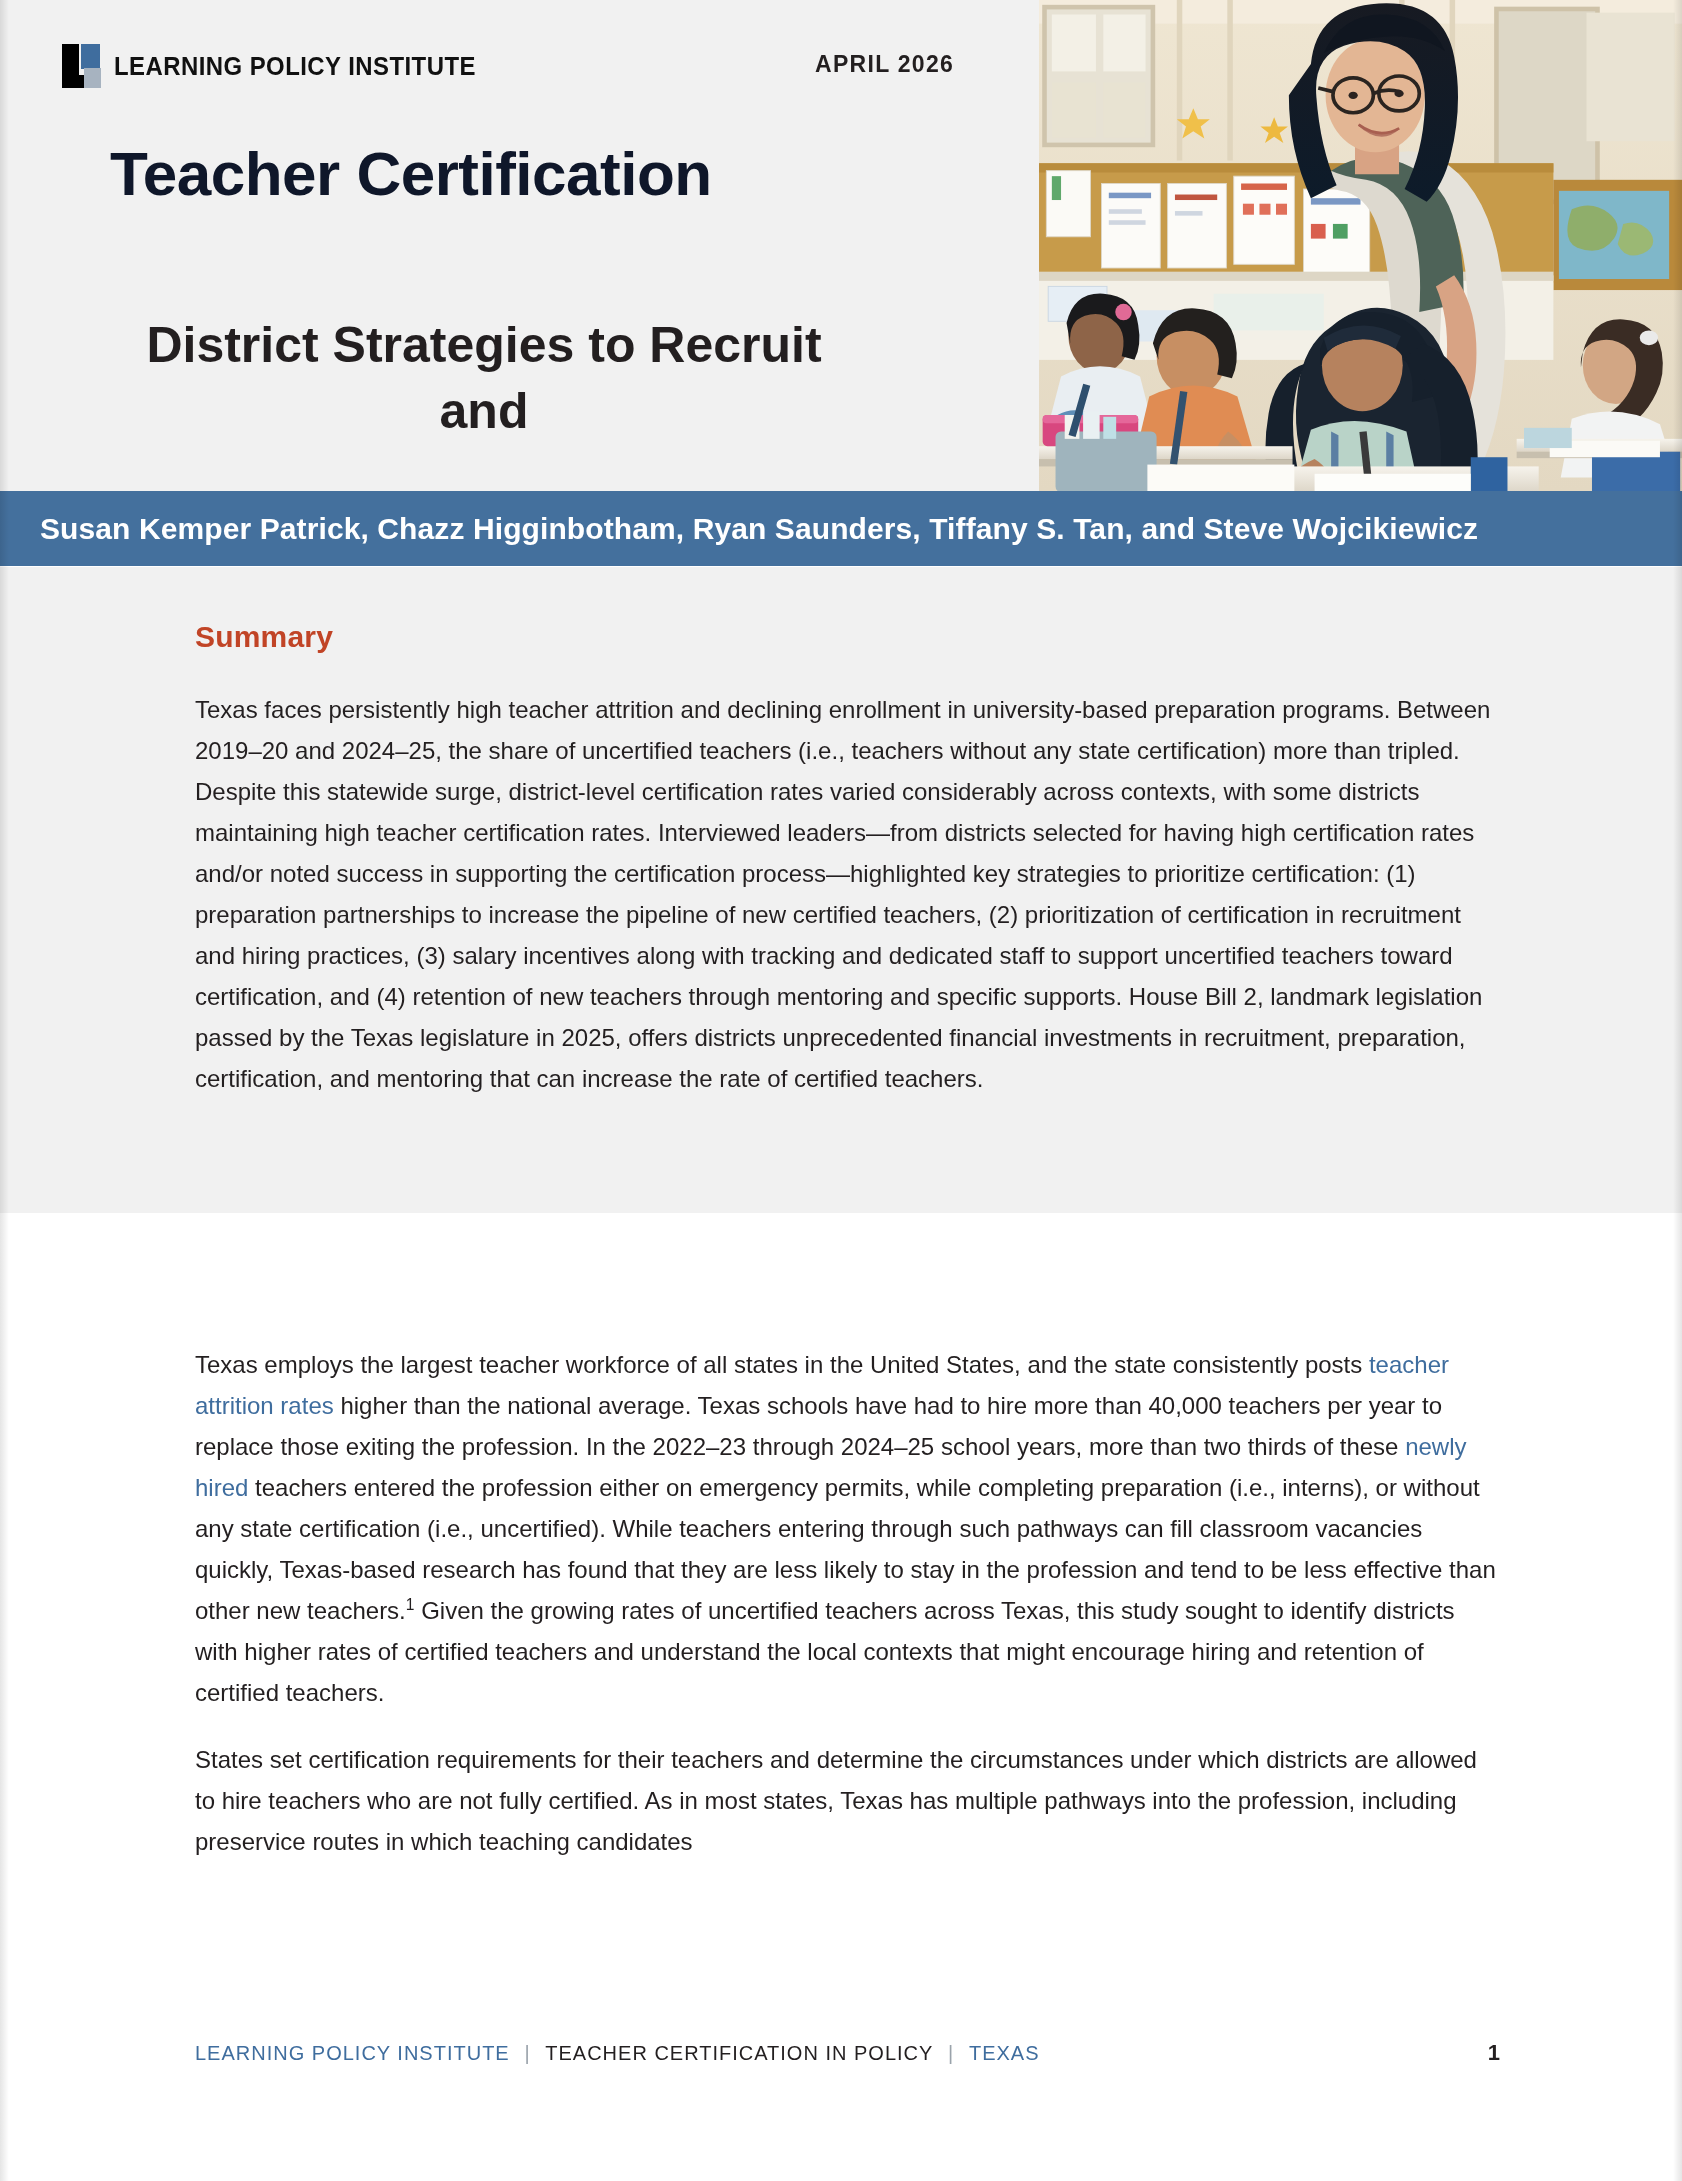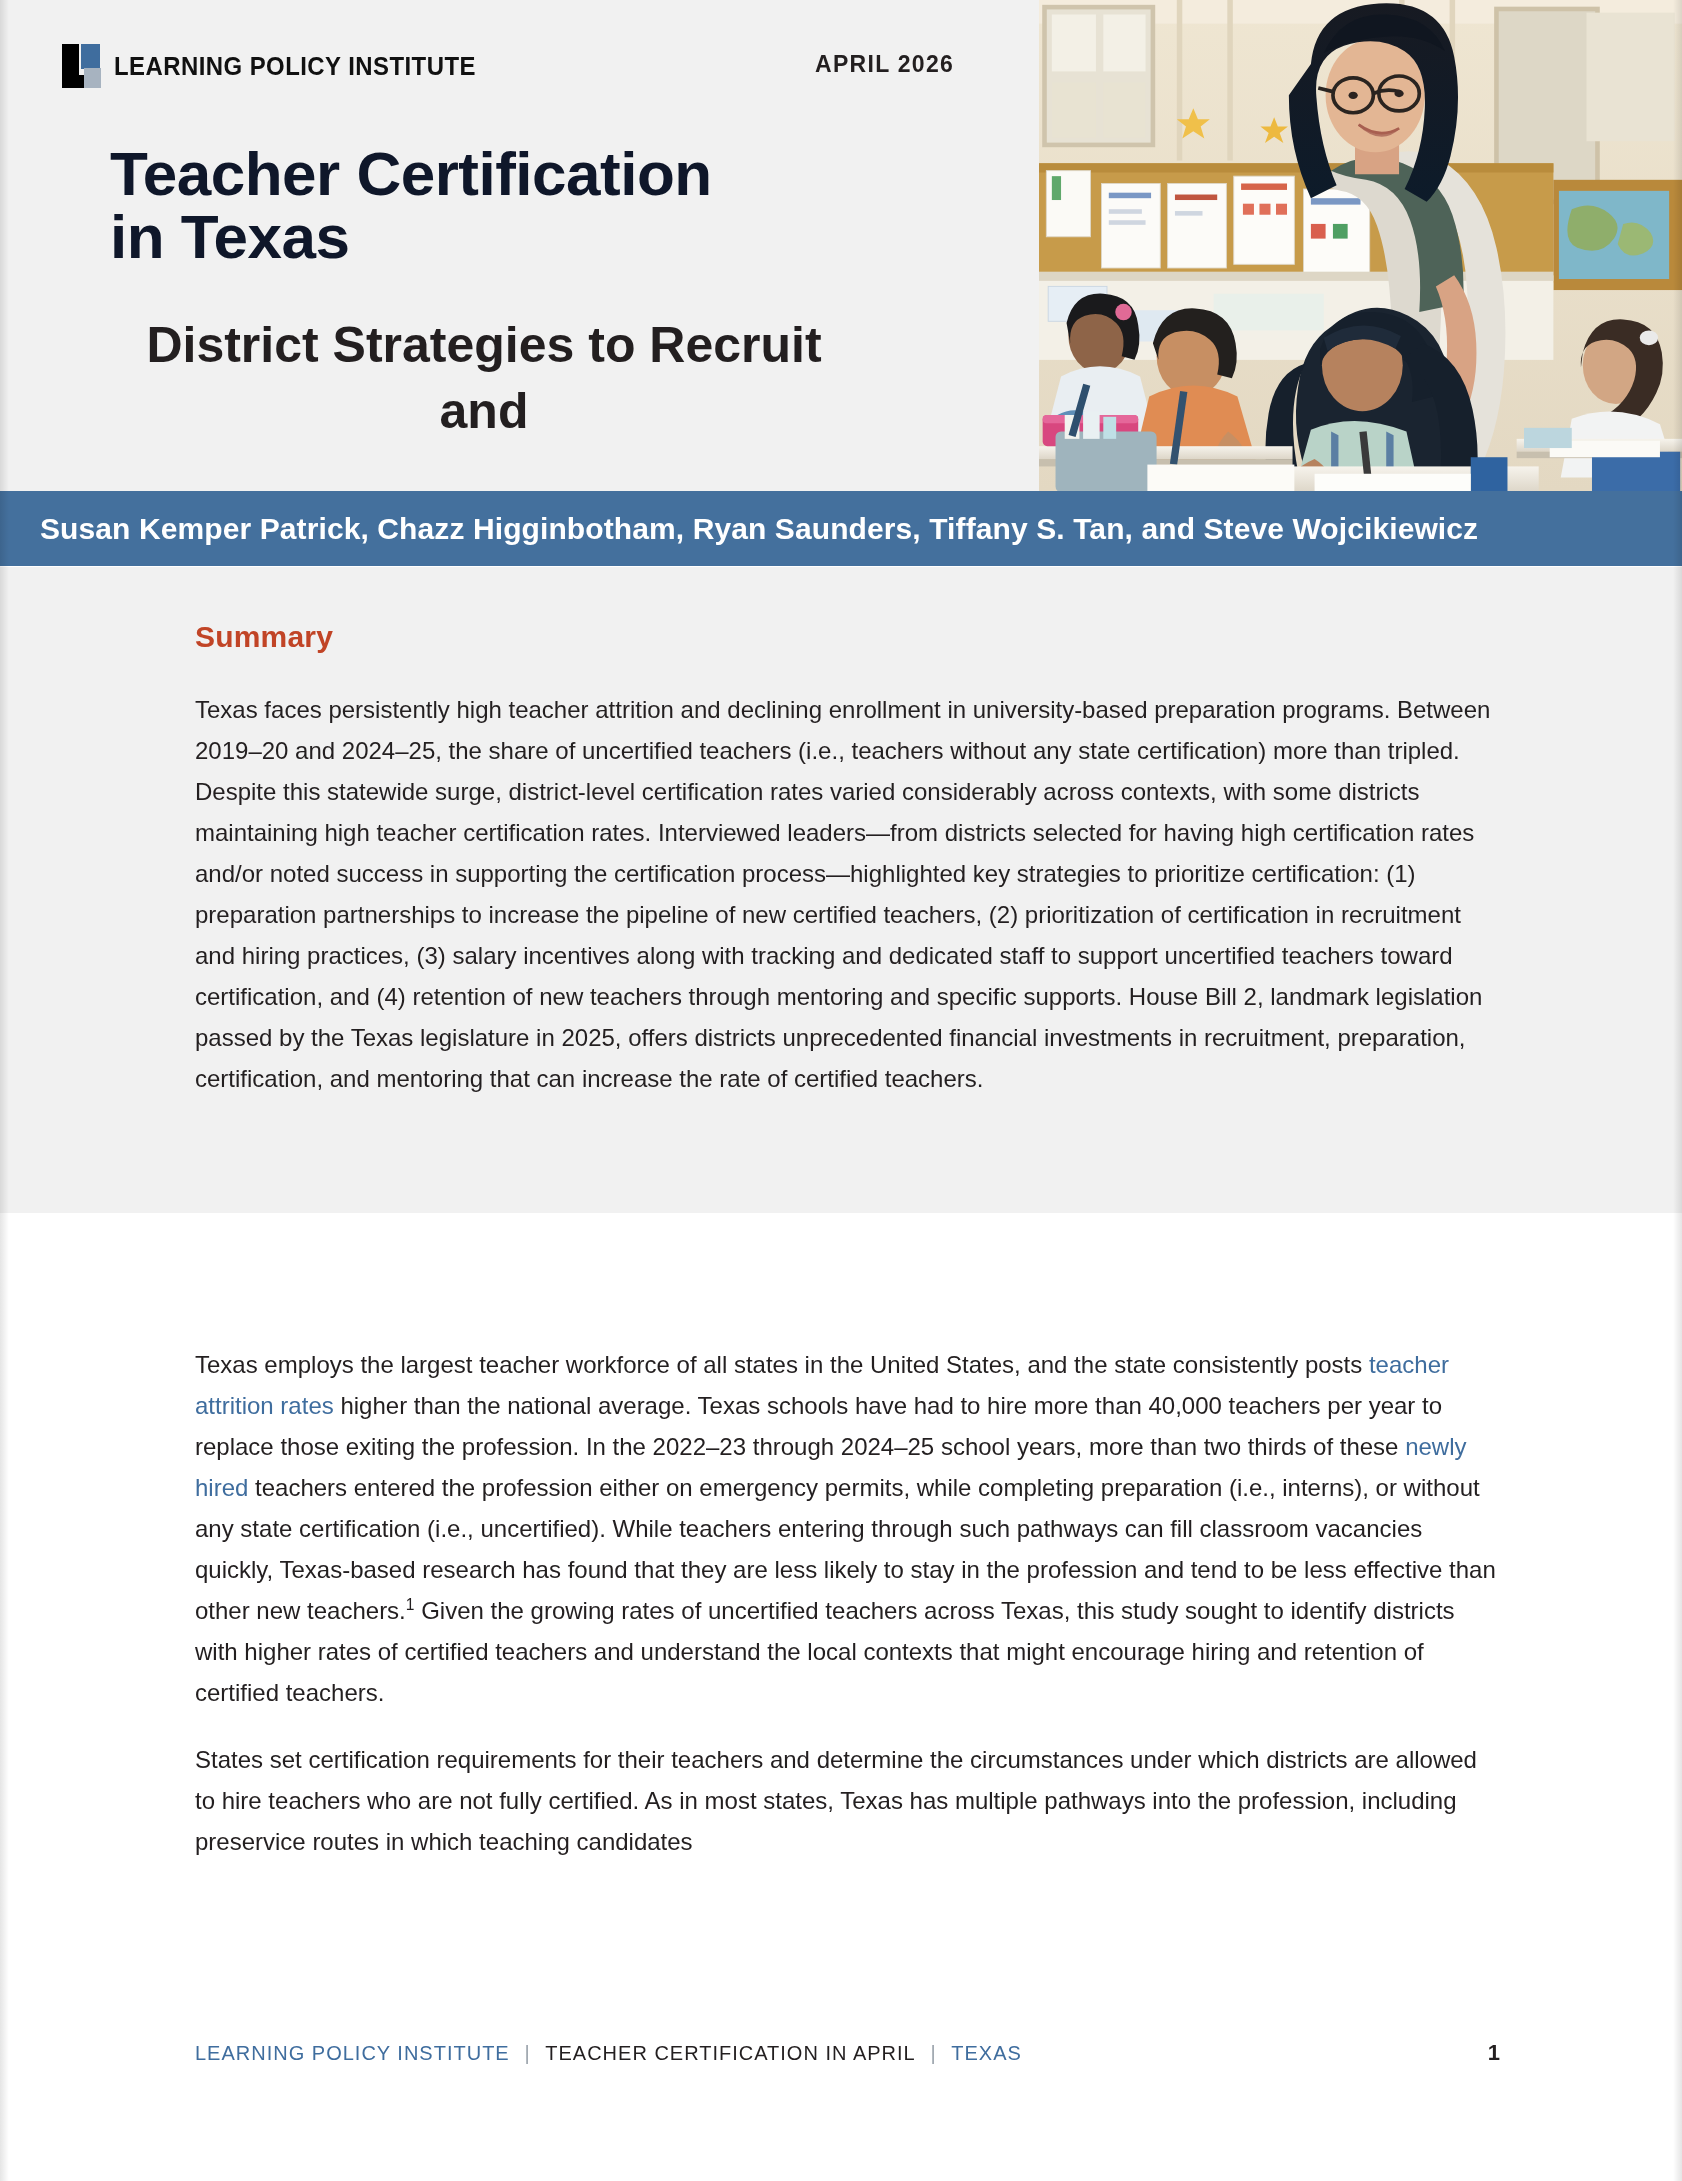--- a/index.html
+++ b/index.html
@@ -289,21 +289,20 @@
         <span class="sq-blue"></span>
         <span class="sq-gray"></span>
       </span>
       <span class="logo-text">LEARNING POLICY INSTITUTE</span>
     </div>
 
     <div class="issue-date">APRIL 2026</div>
 
     <div class="cover-title">
       <div>Teacher Certification</div>
-      <div>in Texas</div>
     </div>
 
     <div class="cover-subtitle">
       <div>District Strategies to Recruit and</div>
     </div>
 
     <div class="cover-photo">
       <svg class="photo-svg" viewBox="0 0 700 535" preserveAspectRatio="xMidYMid slice">
         <defs>
           <linearGradient id="wallg" x1="0" y1="0" x2="0" y2="1">
@@ -477,21 +476,21 @@
   <div class="intro-section">
     <div class="intro-body">
       <p><span>Texas employs the largest teacher workforce of all states in the United States, and the state consistently posts </span><a class="doclink" href="#">teacher attrition rates</a><span> higher than the national average. Texas schools have had to hire more than 40,000 teachers per year to replace those exiting the profession. In the 2022–23 through 2024–25 school years, more than two thirds of these </span><a class="doclink" href="#">newly hired</a><span> teachers entered the profession either on emergency permits, while completing preparation (i.e., interns), or without any state certification (i.e., uncertified). While teachers entering through such pathways can fill classroom vacancies quickly, Texas-based research has found that they are less likely to stay in the profession and tend to be less effective than other new teachers.</span><sup class="fnote">1</sup><span> Given the growing rates of uncertified teachers across Texas, this study sought to identify districts with higher rates of certified teachers and understand the local contexts that might encourage hiring and retention of certified teachers.</span></p>
       <p>States set certification requirements for their teachers and determine the circumstances under which districts are allowed to hire teachers who are not fully certified. As in most states, Texas has multiple pathways into the profession, including preservice routes in which teaching candidates</p>
     </div>
   </div>
 
   <div class="footer">
     <span class="footer-lpi">LEARNING POLICY INSTITUTE</span>
     <span class="footer-sep">|</span>
-    <span class="footer-title">TEACHER CERTIFICATION IN APRIL</span>
+    <span class="footer-title">TEACHER CERTIFICATION IN POLICY</span>
     <span class="footer-sep">|</span>
     <span class="footer-kind">TEXAS</span>
     <span class="footer-page">1</span>
   </div>
 
   <div class="page-edge-shadow"></div>
   <div class="page-edge-shadow-right"></div>
 </div>
 
 

